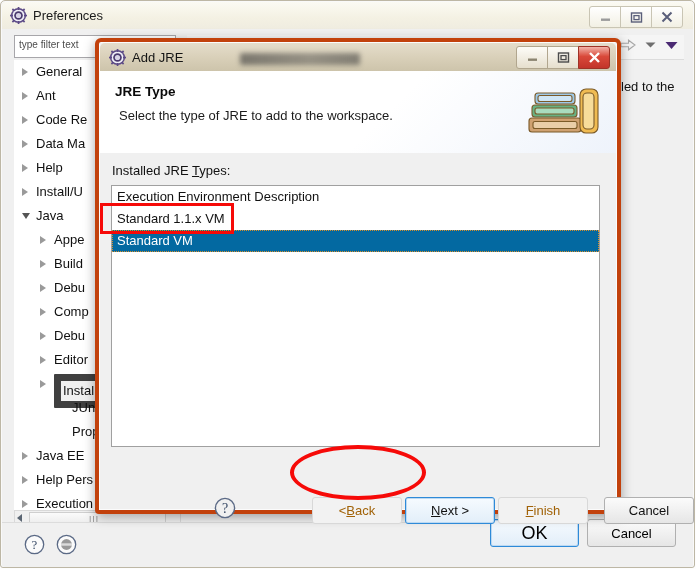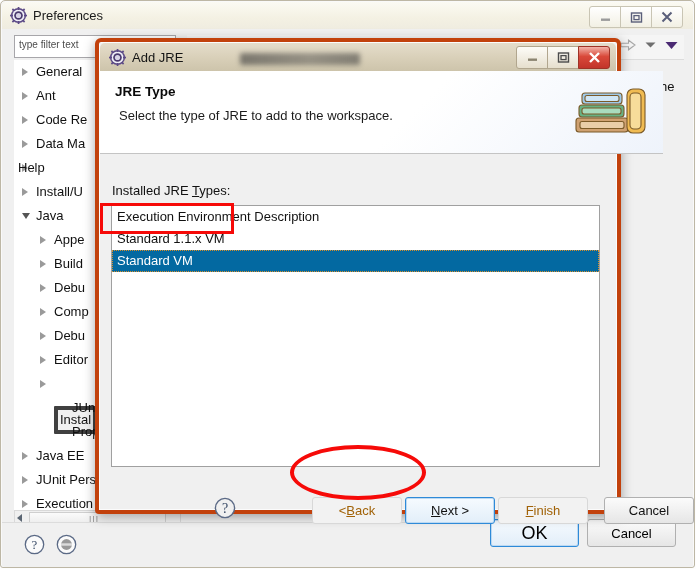--- a/index.html
+++ b/index.html
@@ -46,21 +46,21 @@
   .filter-box span{position:absolute;left:4px;top:3px;color:#4d4d4d;font-size:10px;}
   .tree{position:absolute;left:5px;top:28px;width:165px;height:450px;background:#fff;
     border:none;overflow:hidden;}
   .tree-item{position:relative;height:24px;line-height:24px;white-space:nowrap;font-size:13px;color:#111;}
   .tw{position:absolute;width:0;height:0;}
   .arrow-closed{border-top:4.5px solid transparent;border-bottom:4.5px solid transparent;
     border-left:6px solid #9a9a9a;top:7.5px;}
   .arrow-open{border-left:4.5px solid transparent;border-right:4.5px solid transparent;
     border-top:6px solid #555;top:9px;}
   .tree-label{position:absolute;}
-  .tree-sel{background:#f0f0f0;border:4px solid #404040;border-radius:1px;padding:0 2px;margin-top:32px;}
+  .tree-sel{background:#f0f0f0;border:7px solid #404040;border-radius:1px;padding:0 2px;}
   .tree-hscroll{position:absolute;left:5px;top:478px;width:165px;height:17px;
     background:#f0f0f0;border:1px solid #d9d9d9;}
   .hs-left{position:absolute;left:2px;top:3px;width:0;height:0;
     border-top:4px solid transparent;border-bottom:4px solid transparent;border-right:5px solid #5b6673;}
   .hs-thumb{position:absolute;left:14px;top:1px;width:135px;height:14px;
     background:linear-gradient(#fbfbfb,#e7e7e7);border:1px solid #cfcfcf;}
   .hs-grip{position:absolute;left:74px;top:4px;color:#888;font-size:9px;letter-spacing:1px;}
 
   
   .right-pane{position:absolute;left:178px;top:3px;width:497px;height:492px;background:#f0f0f0;}
@@ -94,26 +94,26 @@
     background:linear-gradient(90deg,rgba(60,60,60,.6),rgba(70,70,70,.45) 58%,rgba(60,60,60,.55));
     filter:blur(2.6px);border-radius:2px;}
   .jre-wbtns{right:6px;top:3px;}
   .jre-wbtn{width:30px;height:21px;border:1px solid #b1a68e;margin-left:-1px;
     background:linear-gradient(#fdfcf8,#e6dfcd);display:flex;align-items:center;justify-content:center;}
   .jre-wbtn.close{background:linear-gradient(#f2b3a8,#d9493a 45%,#c2342a);border-color:#9e3226;border-radius:0 3px 3px 0;}
   .jre-wbtn:first-child{border-radius:3px 0 0 3px;}
 
   .jre-header{position:absolute;left:1px;top:29px;width:516px;height:82px;
     background:linear-gradient(135deg,#ffffff 55%,#eef3fb);
-    border-bottom:1px solid #c4c4c4;padding-left:47px;}
+    border-bottom:1px solid #c4c4c4;}
   .jre-h1{position:absolute;left:15px;top:13px;font-size:13.5px;font-weight:bold;color:#0a0a0a;}
   .jre-h2{position:absolute;left:19px;top:37px;font-size:13px;color:#1b1b1b;}
   .books{position:absolute;right:12px;top:12px;width:78px;height:58px;}
 
-  .jre-content{position:absolute;left:1px;top:111px;width:516px;height:330px;background:#f0f0f0;margin-top:20px;}
+  .jre-content{position:absolute;left:1px;top:111px;width:516px;height:330px;background:#f0f0f0;}
   .lbl-types{position:absolute;left:12px;top:10px;font-size:13px;color:#111;}
   .lbl-types u{text-decoration:underline;}
   .listbox{position:absolute;left:11px;top:32px;width:487px;height:260px;
     background:#fff;border:1px solid #a0a0a0;overflow:hidden;}
   .lb-row{height:22px;line-height:22px;padding-left:5px;font-size:13px;color:#111;white-space:nowrap;}
   .lb-row.selected{background:#0369a1;color:#fff;outline:1px dotted #d78f2a;outline-offset:-1px;}
   .dlg-btn{position:absolute;top:455px;width:88px;height:25px;border-radius:3px;
     display:flex;align-items:center;justify-content:center;font-size:13px;
     border:1px solid #b0b0b0;background:linear-gradient(#fbfbfb,#e6e6e6);color:#111;}
   .dlg-btn.dis{color:#a16207;background:#f2f2f2;border-color:#d8d8d8;text-align:center;}
@@ -201,21 +201,21 @@
           <div class="tree-item">
             <span class="tw arrow-closed" style="left: 8px;"></span>
             <span class="tree-label" style="left: 22px; line-height: 24px;">Code Re</span>
           </div>
           <div class="tree-item">
             <span class="tw arrow-closed" style="left: 8px;"></span>
             <span class="tree-label" style="left: 22px; line-height: 24px;">Data Ma</span>
           </div>
           <div class="tree-item">
             <span class="tw arrow-closed" style="left: 8px;"></span>
-            <span class="tree-label" style="left: 4px; line-height: 24px;">Help</span>
+            <span class="tree-label" style="left: 22px; line-height: 24px;">Help</span>
           </div>
           <div class="tree-item">
             <span class="tw arrow-closed" style="left: 8px;"></span>
             <span class="tree-label" style="left: 22px; line-height: 24px;">Install/U</span>
           </div>
           <div class="tree-item">
             <span class="tw arrow-open" style="left: 8px;"></span>
             <span class="tree-label" style="left: 22px; line-height: 24px;">Java</span>
           </div>
           <div class="tree-item">
@@ -251,21 +251,21 @@
           </div>
           <div class="tree-item">
             <span class="tree-label" style="left: 58px; line-height: 24px;">Prope</span>
           </div>
           <div class="tree-item">
             <span class="tw arrow-closed" style="left: 8px;"></span>
             <span class="tree-label" style="left: 22px; line-height: 24px;">Java EE</span>
           </div>
           <div class="tree-item">
             <span class="tw arrow-closed" style="left: 8px;"></span>
-            <span class="tree-label" style="left: 22px; line-height: 24px;">JUnit Pers</span>
+            <span class="tree-label" style="left: 22px; line-height: 24px;">Help Pers</span>
           </div>
           <div class="tree-item">
             <span class="tw arrow-closed" style="left: 8px;"></span>
             <span class="tree-label" style="left: 22px; line-height: 24px;">Execution</span>
           </div>
         </div>
 
       <div class="tree-hscroll">
         <span class="hs-left"></span>
         <span class="hs-thumb"></span>

